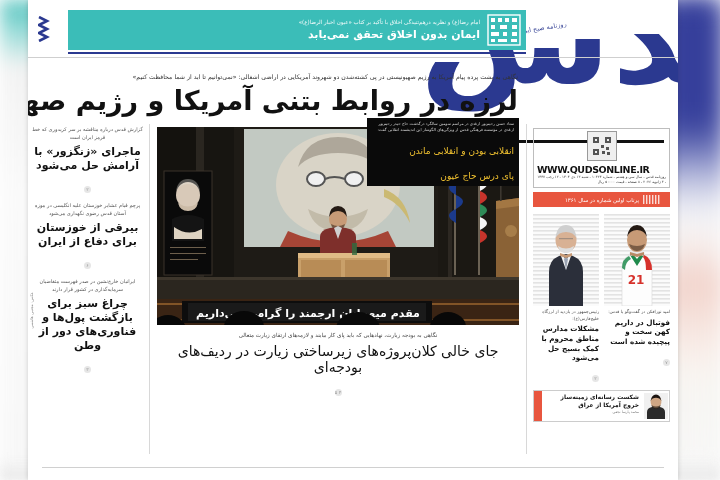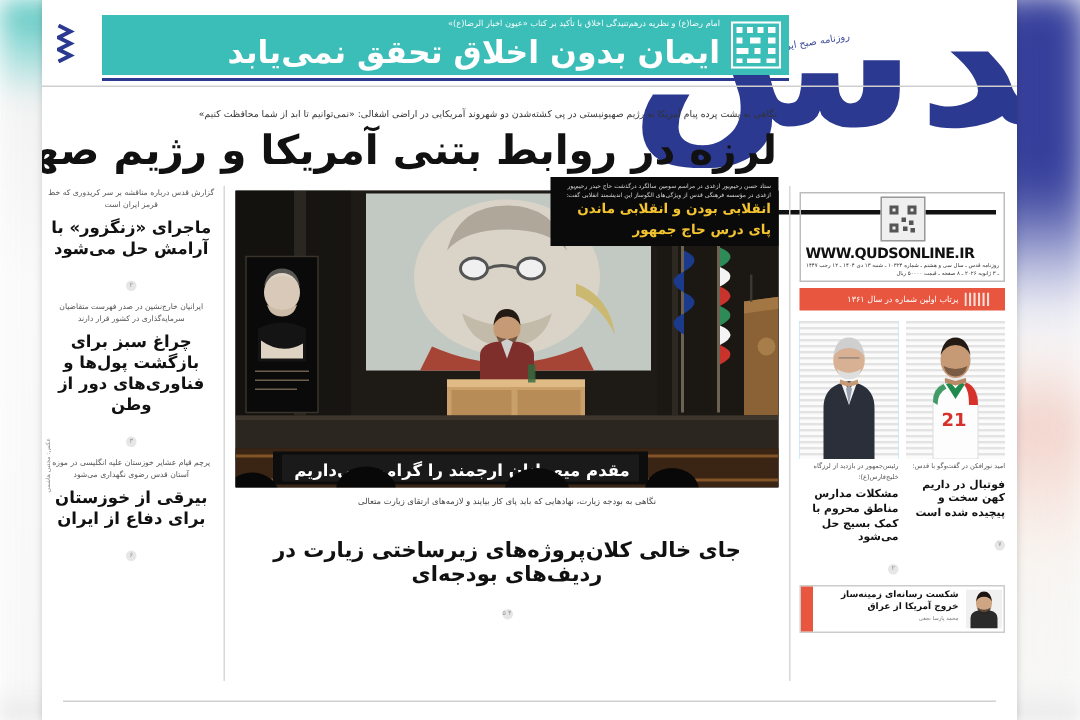--- a/index.html
+++ b/index.html
@@ -40,21 +40,21 @@
   .logo-sub{position:absolute;right:104px;top:24px;width:64px;
     font-size:6.5px;line-height:1.5;color:#2b3990;text-align:center;
     transform:rotate(-9deg);opacity:.92;}
 
   .teal-band{position:absolute;right:152px;top:10px;left:40px;height:40px;
     background:#3bbdb8;display:flex;align-items:center;}
   .teal-band .stamp{width:36px;height:34px;margin-right:4px;flex:0 0 36px;
     display:flex;align-items:center;justify-content:center;}
   .teal-text{flex:1;text-align:right;padding-right:6px;color:#fff;}
   .teal-text .small{font-size:5.5px;line-height:1.3;opacity:.95;margin-bottom:2px;}
-  .teal-text .big{font-size:21px;font-weight:bold;letter-spacing:-.3px;}
+  .teal-text .big{font-size:11px;font-weight:bold;letter-spacing:-.3px;}
   .teal-corner{position:absolute;left:10px;top:16px;width:12px;height:26px;}
 
   .rule-blue{position:absolute;right:152px;left:40px;top:52px;height:2px;background:#2b3990;}
   .rule-grey{position:absolute;right:0;left:0;top:57px;height:1px;background:#cfcfcf;}
 
   
   .lead{position:relative;padding:4px 160px 0 14px;text-align:right;}
   .lead .kicker{font-size:6.2px;color:#333;line-height:1.5;letter-spacing:-.1px;}
   .lead .headline{font-size:27px;font-weight:bold;color:#111;line-height:1.15;
     margin-top:4px;letter-spacing:-1.1px;white-space:nowrap;}
@@ -89,26 +89,26 @@
   .promo .ptxt{flex:1;padding:2px 4px;text-align:right;}
   .promo .ptxt .t1{font-size:6px;font-weight:bold;color:#111;line-height:1.3;}
   .promo .ptxt .t2{font-size:3.6px;color:#777;margin-top:1px;}
   .promo .pav{width:26px;flex:0 0 26px;display:flex;align-items:center;justify-content:center;}
 
   
   .center{flex:1;padding:0 7px;box-sizing:border-box;position:relative;}
   .blackbox{position:absolute;right:7px;top:-6px;width:152px;z-index:3;
     background:#0a0a0a;color:#fff;padding:3px 5px;text-align:right;box-sizing:border-box;}
   .blackbox .bb-small{font-size:4px;line-height:1.5;color:#d9d9d9;}
-  .blackbox .bb-big{font-size:9px;font-weight:bold;color:#f4c430;line-height:1.3;margin-top:2px;}
+  .blackbox .bb-big{font-size:9px;font-weight:normal;color:#f4c430;line-height:1.3;margin-top:13px;}
 
   .stage{width:100%;height:198px;position:relative;overflow:hidden;background:#1c1a18;margin-top:3px;}
   .bottom-story{text-align:center;padding-top:6px;}
   .bottom-story .bkick{font-size:5.6px;color:#444;line-height:1.5;}
-  .bottom-story .bhead{font-size:14px;font-weight:bold;color:#111;margin-top:19px;letter-spacing:-.5px;}
+  .bottom-story .bhead{font-size:14px;font-weight:normal;color:#111;margin-top:3px;letter-spacing:-.5px;}
   .dots{margin-top:4px;text-align:center;}
 
   
   .lrail{width:122px;flex:0 0 122px;padding:2px 6px 0 4px;text-align:center;
     border-right:1px solid #d8d8d8;box-sizing:border-box;position:relative;}
   .sitem{margin-bottom:7px;}
   .sitem .sk{font-size:5.1px;color:#555;line-height:1.55;}
   .sitem .sh{font-size:11px;font-weight:bold;color:#111;line-height:1.28;margin-top:3px;
     letter-spacing:-.4px;}
   .sitem .sdot{margin-top:3px;}
@@ -296,21 +296,21 @@
         </div>
         <div class="tab"></div>
       </div>
     </div>
 
     <div class="center">
 
       <div class="blackbox">
         <div class="bb-small">ستاد حسن رحیم‌پور ازغدی در مراسم سومین سالگرد درگذشت حاج حیدر رحیم‌پور ازغدی در مؤسسه فرهنگی قدس از ویژگی‌های الگوساز این اندیشمند انقلابی گفت:</div>
         <div class="bb-big">انقلابی بودن و انقلابی ماندن</div>
-        <div class="bb-big">پای درس حاج جمهور</div>
+        <div class="bb-big">پای درس حاج عیون</div>
       </div>
 
       <div class="stage">
         <svg width="100%" height="198" viewBox="0 0 380 198" preserveAspectRatio="xMidYMid slice" aria-hidden="true">
           <rect width="380" height="198" fill="#17150f"></rect>
           <rect x="0" y="0" width="380" height="150" fill="#1e1b16"></rect>
 
           <rect x="0" y="0" width="48" height="150" fill="#14120e"></rect>
           <rect x="48" y="0" width="8" height="150" fill="#2a2620"></rect>
           <rect x="56" y="0" width="30" height="150" fill="#171511"></rect>
@@ -405,29 +405,29 @@
 
     <div class="lrail">
 
       <div class="sitem">
         <div class="sk">گزارش قدس درباره مناقشه بر سر کریدوری که خط قرمز ایران است</div>
         <div class="sh">ماجرای «زنگزور» با آرامش حل می‌شود</div>
         <div class="sdot"><span class="bullet">۲</span></div>
       </div>
 
       <div class="sitem">
+        <div class="sk">پرچم قیام عشایر خوزستان علیه انگلیسی در موزه آستان قدس رضوی نگهداری می‌شود</div>
+        <div class="sh">بیرقی از خوزستان برای دفاع از ایران</div>
+        <div class="sdot"><span class="bullet">۶</span></div>
+      </div>
+
+      <div class="sitem">
         <div class="sk">ایرانیان خارج‌نشین در صدر فهرست متقاضیان سرمایه‌گذاری در کشور قرار دارند</div>
         <div class="sh">چراغ سبز برای بازگشت پول‌ها و فناوری‌های دور از وطن</div>
         <div class="sdot"><span class="bullet">۳</span></div>
       </div>
 
-      <div class="sitem">
-        <div class="sk">پرچم قیام عشایر خوزستان علیه انگلیسی در موزه آستان قدس رضوی نگهداری می‌شود</div>
-        <div class="sh">بیرقی از خوزستان برای دفاع از ایران</div>
-        <div class="sdot"><span class="bullet">۶</span></div>
-      </div>
-
       <div class="vstrip">عکس: مجتبی هاشمی</div>
     </div>
   </div>
 
   <div class="footrule"></div>
 </div>
 
 </body></html>

